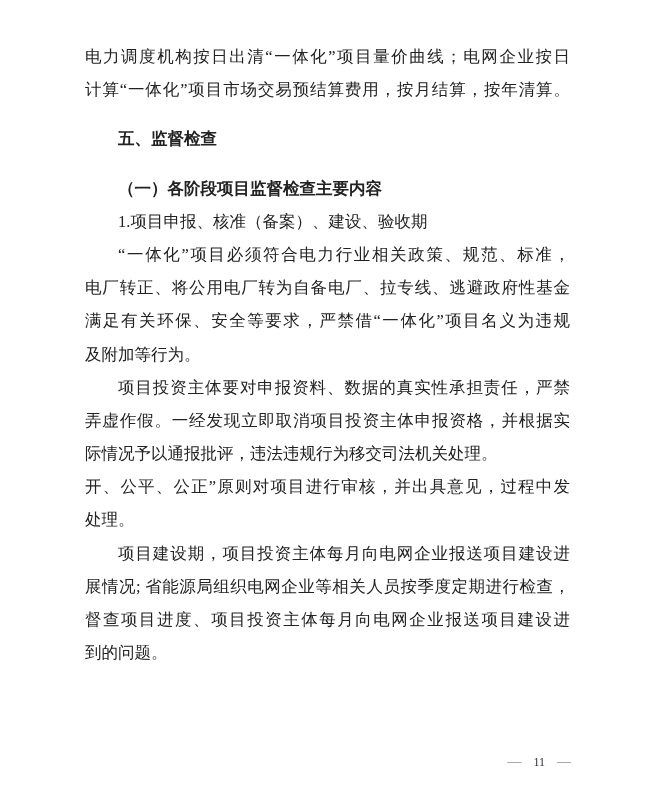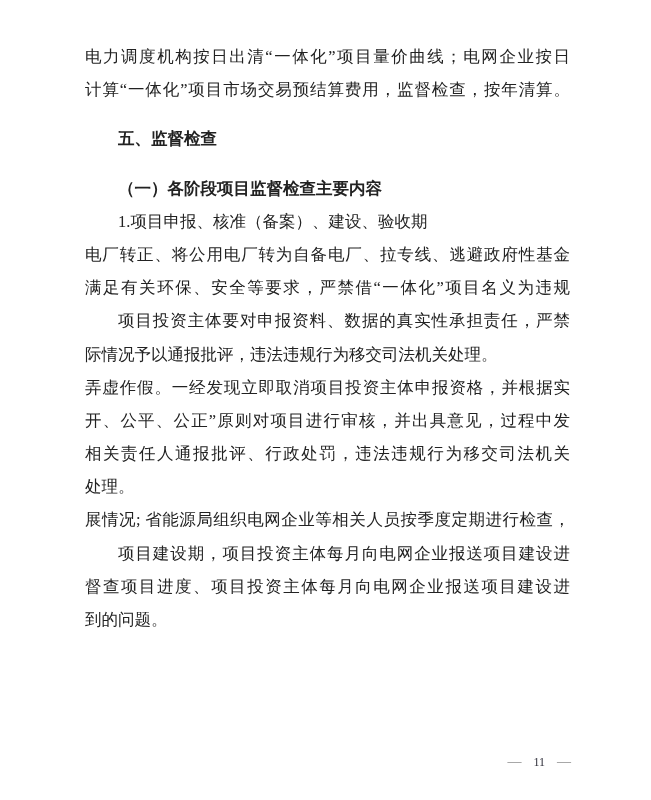--- a/index.html
+++ b/index.html
@@ -61,34 +61,35 @@
     font-size: 12px;
   }
 </style>
 </head>
 <body>
 
 <div class="page">
   <div class="content">
 
   <div class="line fill">电力调度机构按日出清“一体化”项目量价曲线；电网企业按日</div>
-      <div class="line fill">计算“一体化”项目市场交易预结算费用，监督检查，按年清算。</div>
+      <div class="line fill">计算“一体化”项目市场交易预结算费用，按月结算，按年清算。</div>
       <div class="line bold" style="text-indent: 2em;">五、监督检查</div>
       <div class="line bold" style="text-indent: 2em;">（一）各阶段项目监督检查主要内容</div>
       <div class="line" style="text-indent: 2em;">1.项目申报、核准（备案）、建设、验收期</div>
+      <div class="line fill" style="text-indent: 2em;">“一体化”项目必须符合电力行业相关政策、规范、标准，</div>
       <div class="line fill">电厂转正、将公用电厂转为自备电厂、拉专线、逃避政府性基金</div>
       <div class="line fill">满足有关环保、安全等要求，严禁借“一体化”项目名义为违规</div>
+      <div class="line">及附加等行为。</div>
       <div class="line fill" style="text-indent: 2em;">项目投资主体要对申报资料、数据的真实性承担责任，严禁</div>
+      <div class="line fill">弄虚作假。一经发现立即取消项目投资主体申报资格，并根据实</div>
       <div class="line">际情况予以通报批评，违法违规行为移交司法机关处理。</div>
-      <div class="line fill">弄虚作假。一经发现立即取消项目投资主体申报资格，并根据实</div>
       <div class="line fill">开、公平、公正”原则对项目进行审核，并出具意见，过程中发</div>
-      <div class="line fill">相关责任人通报批评、行政处罚，违法违规行为移交司法机关</div>
       <div class="line">处理。</div>
+      <div class="line fill" style="text-indent: 2em;">项目建设期，项目投资主体每月向电网企业报送项目建设进</div>
       <div class="line fill">展情况; 省能源局组织电网企业等相关人员按季度定期进行检查，</div>
-      <div class="line fill" style="text-indent: 2em;">项目建设期，项目投资主体每月向电网企业报送项目建设进</div>
       <div class="line fill">督查项目进度、项目投资主体每月向电网企业报送项目建设进</div>
       <div class="line">到的问题。</div>
     </div>
   <div class="footer">
     <span class="dash">—</span>
     <span class="num">11</span>
     <span class="dash">—</span>
   </div>
 </div>
 

